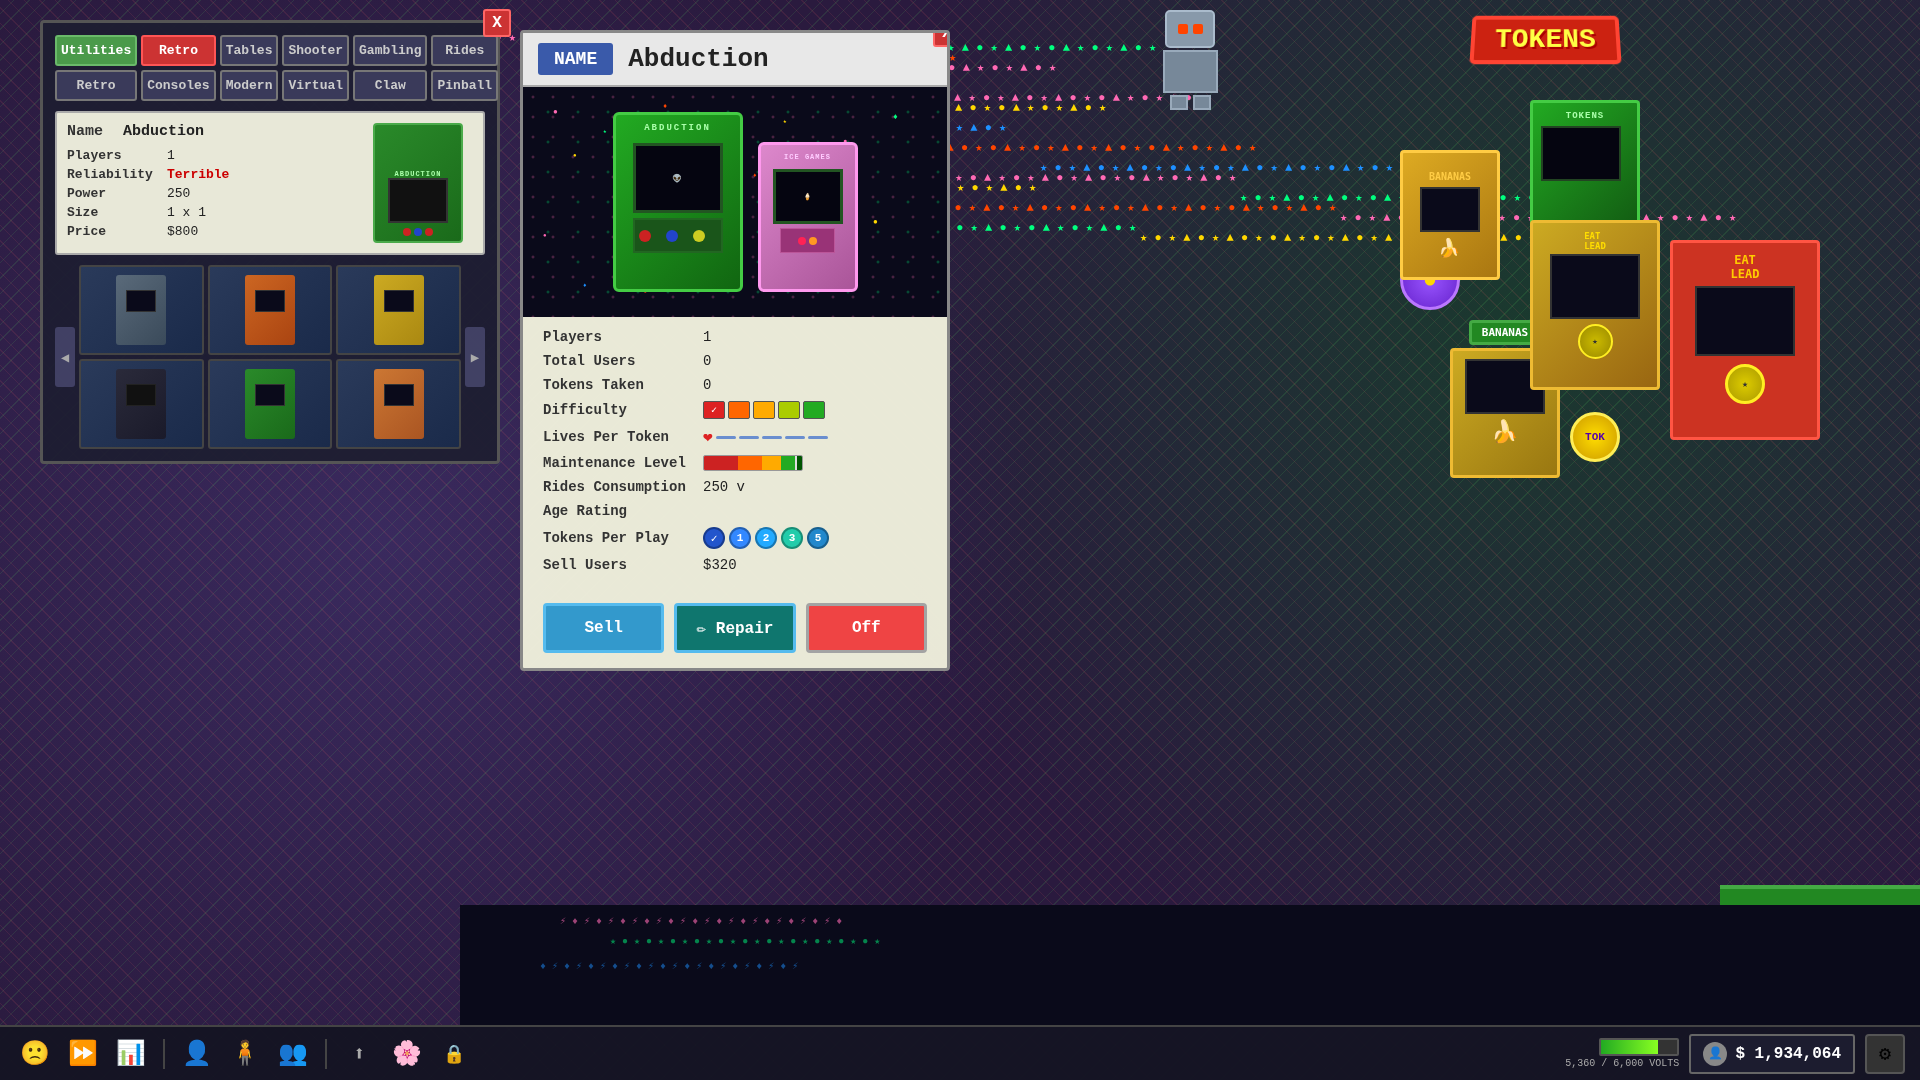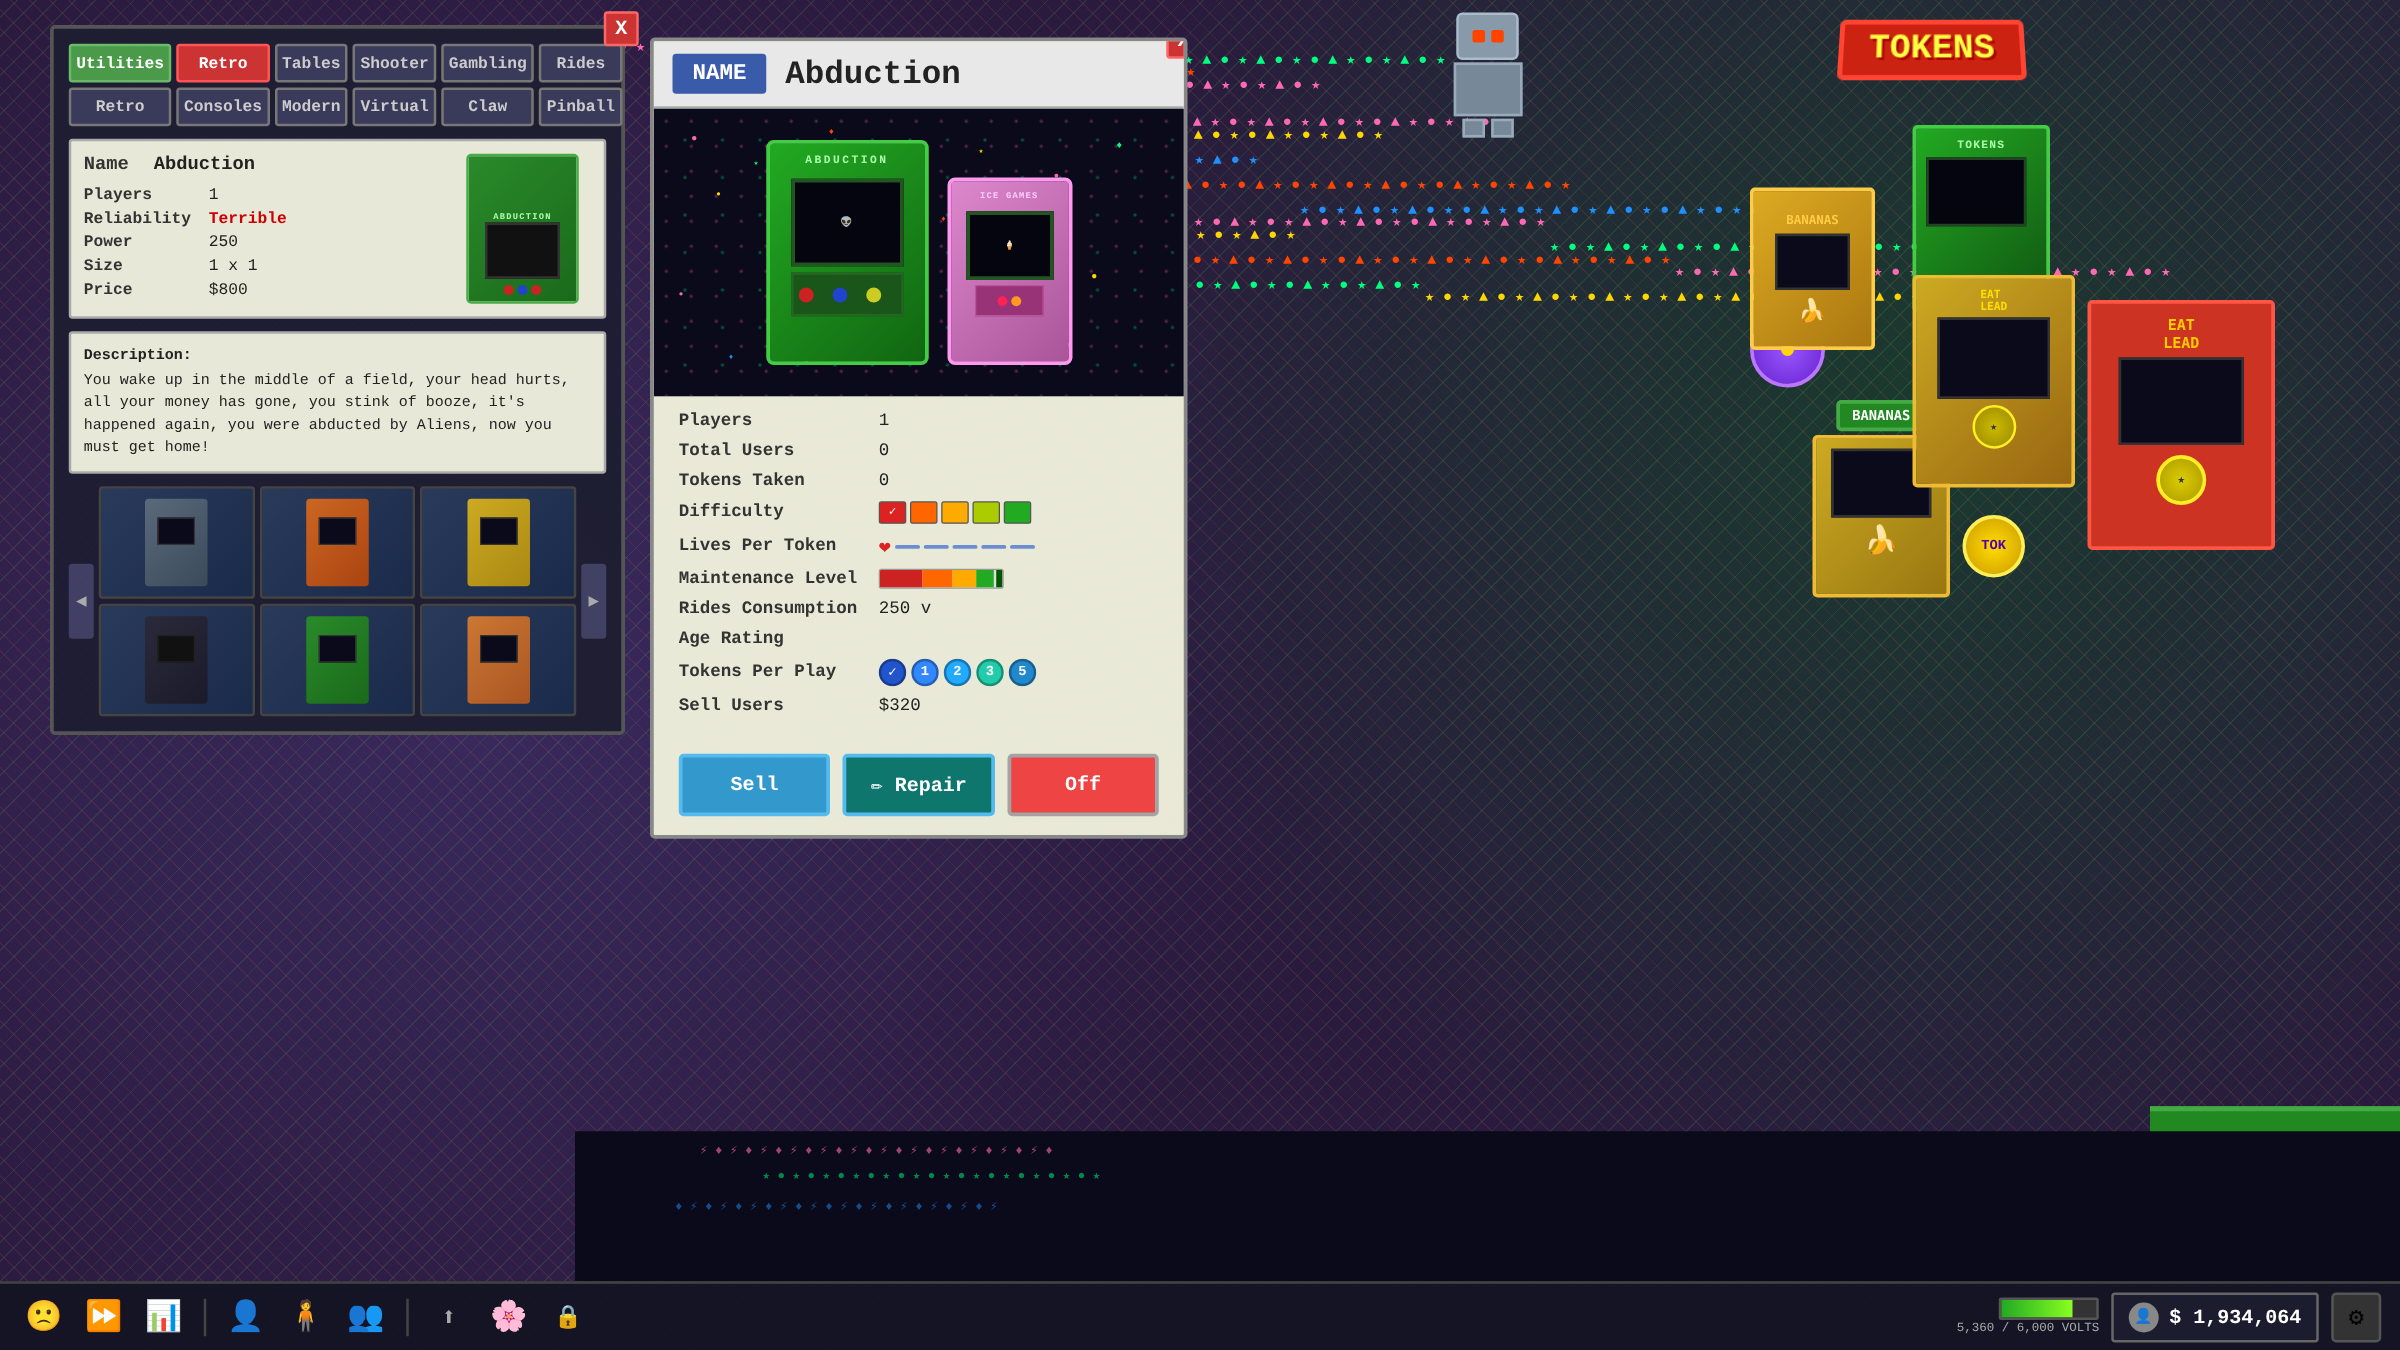--- a/index.html
+++ b/index.html
@@ -971,24 +971,20 @@
         <div class="machine-screen"></div>
         <div class="machine-controls">
           <div class="machine-btn"></div>
           <div class="machine-btn blue"></div>
           <div class="machine-btn"></div>
         </div>
       </div>
     </div>
   </div>
 
-  <div class="description-panel">
-    <div class="description-title">Description:</div>
-    <div class="description-text">You wake up in the middle of a field, your head hurts, all your money has gone, you stink of booze, it's happened again, you were abducted by Aliens, now you must get home!</div>
-  </div>
 
   <div class="thumbnails-container">
     <div class="scroll-arrow">◀</div>
     <div class="thumb-scroll">
       <div class="thumb-item">
         <div class="thumb-machine grey">
           <div style="width:30px;height:22px;background:#0a0a1a;border:1px solid #333;margin:15px auto 5px;"></div>
         </div>
       </div>
       <div class="thumb-item">

